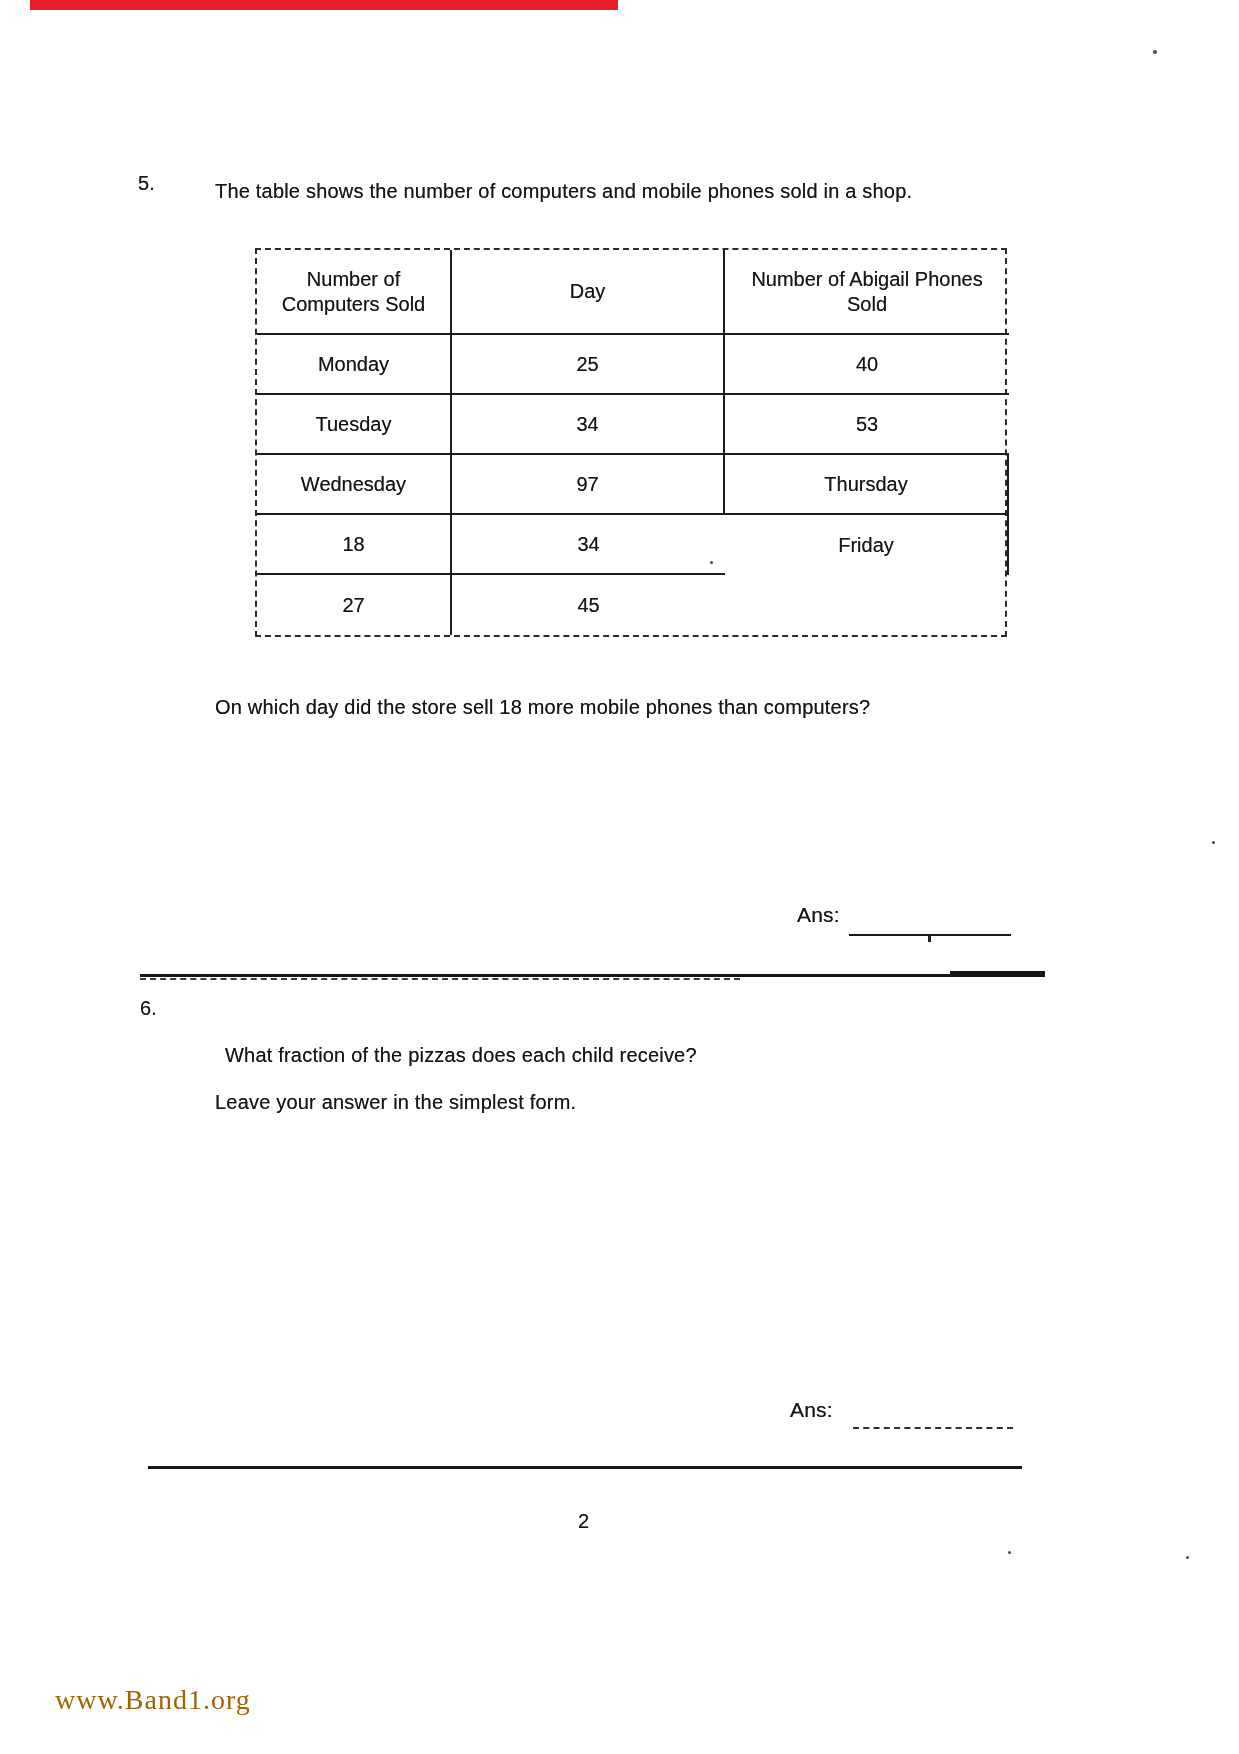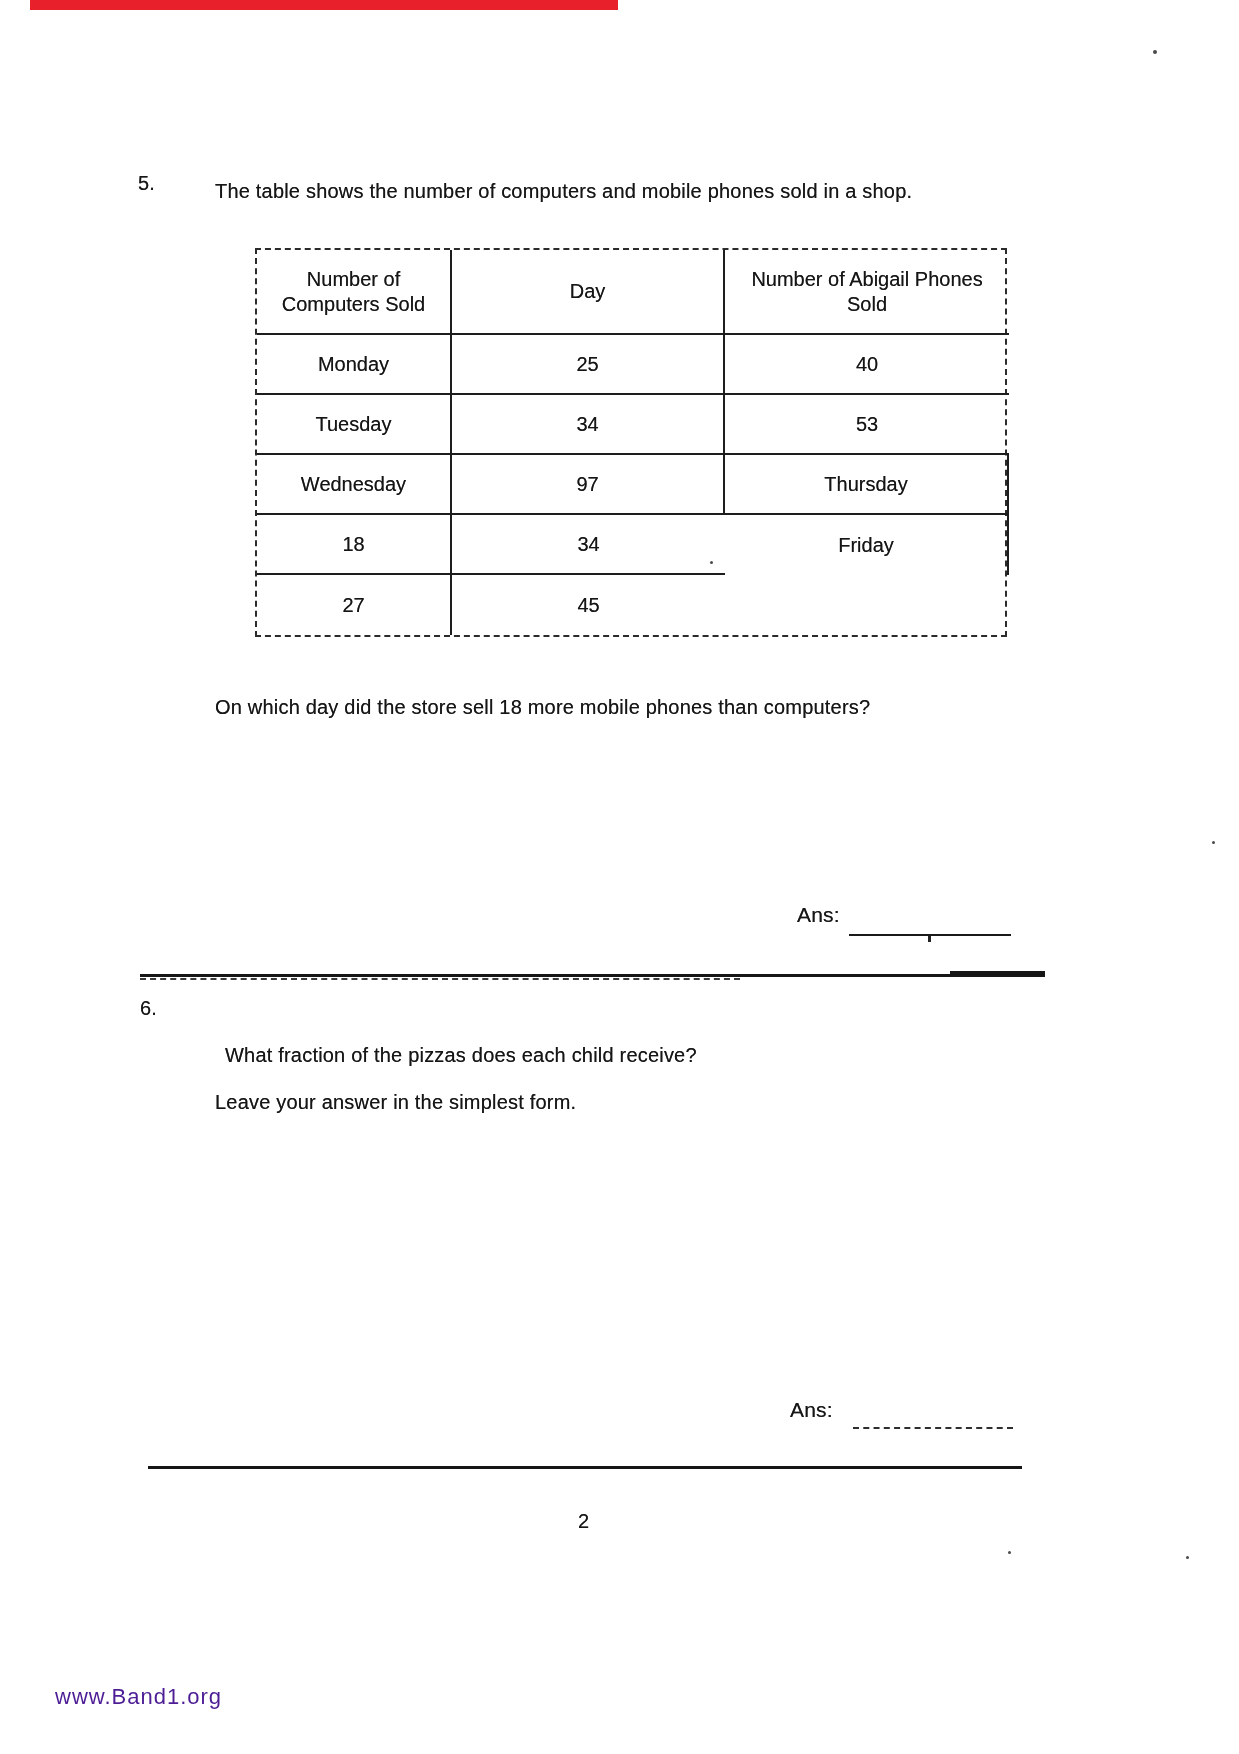--- a/index.html
+++ b/index.html
@@ -74,23 +74,23 @@
     border-radius: 50%;
   }
   .tick {
     position: absolute;
     width: 3px; height: 6px;
     background: #222;
   }
   .watermark {
     position: absolute;
     left: 55px; top: 1684px;
-    font-family: Liberation Sans, sans-serif;
-    font-size: 22px;
-    color: #4c1d95;
+    font-family: Liberation Serif, serif;
+    font-size: 28px;
+    color: #a16207;
     letter-spacing: 1px;
   }
   .page-num {
     position: absolute;
     left: 578px; top: 1510px;
     font-size: 20px;
     color: #161616;
     text-shadow: 0 0 0.6px rgba(0,0,0,0.6);
   }
 </style>

